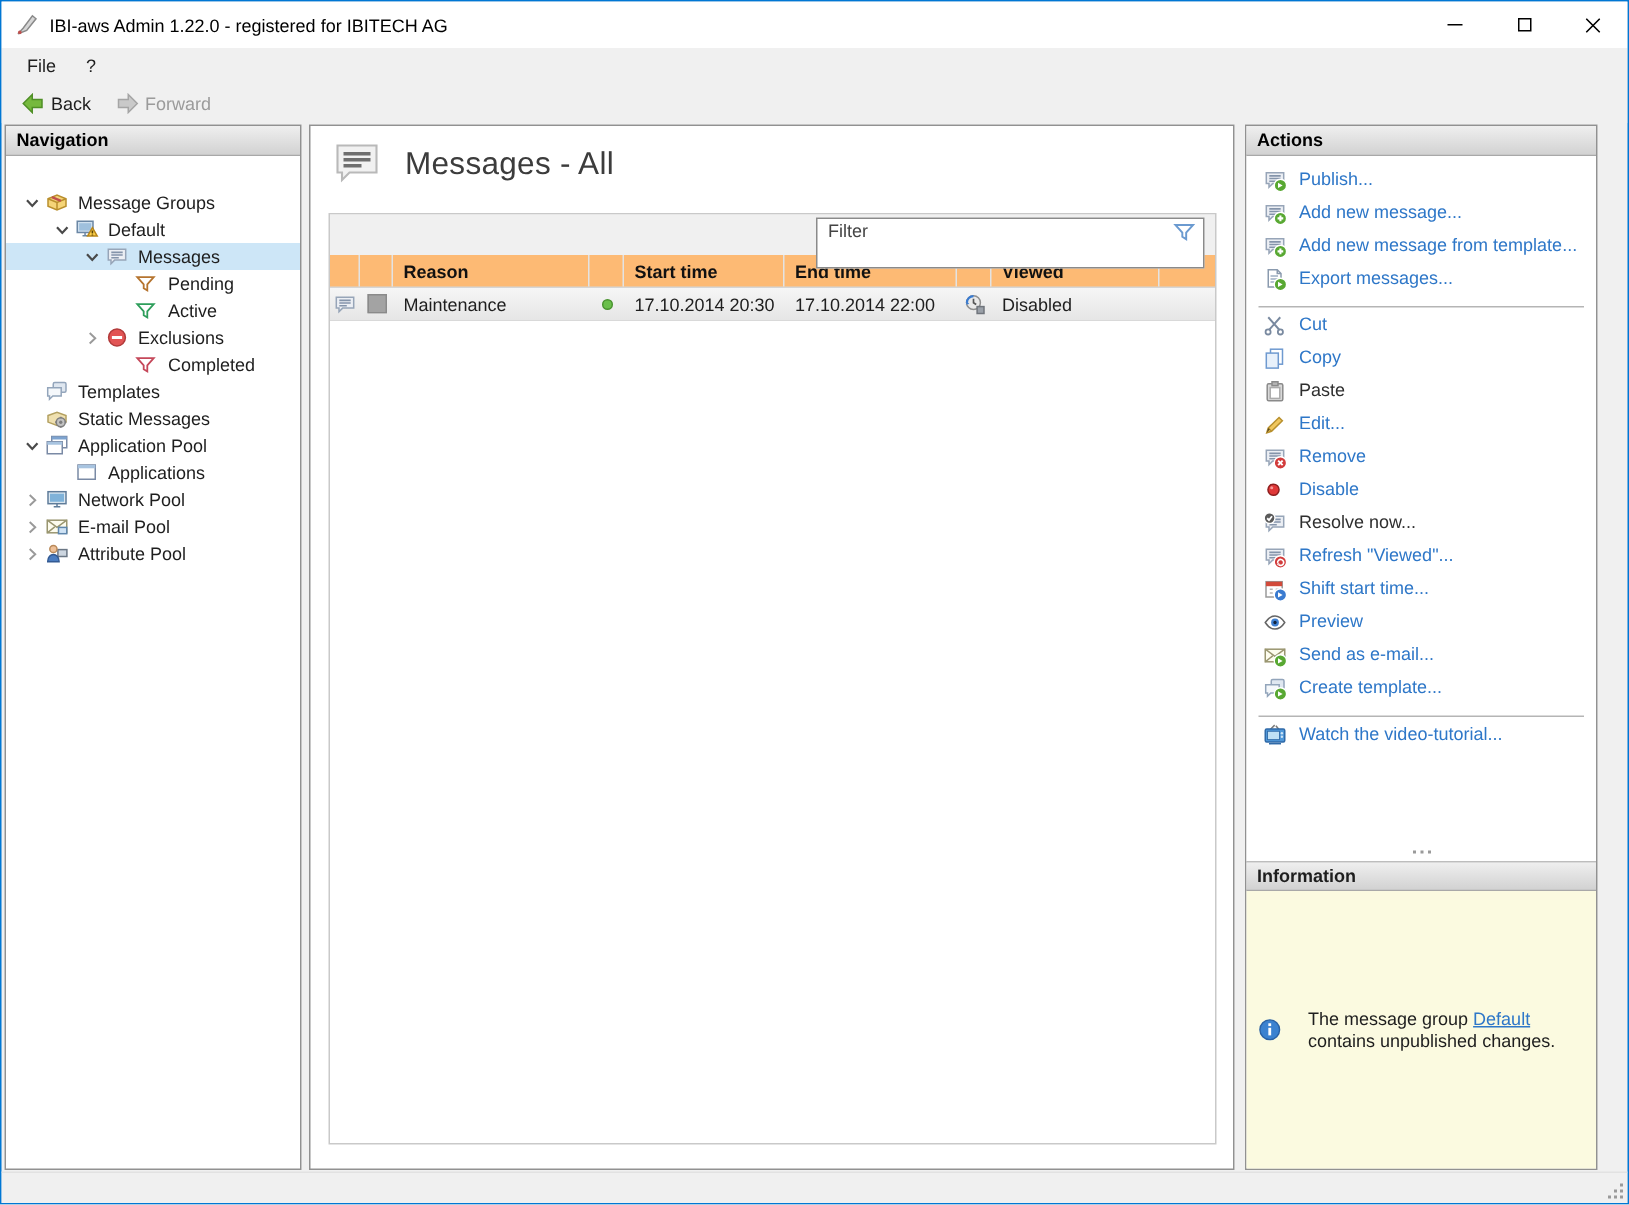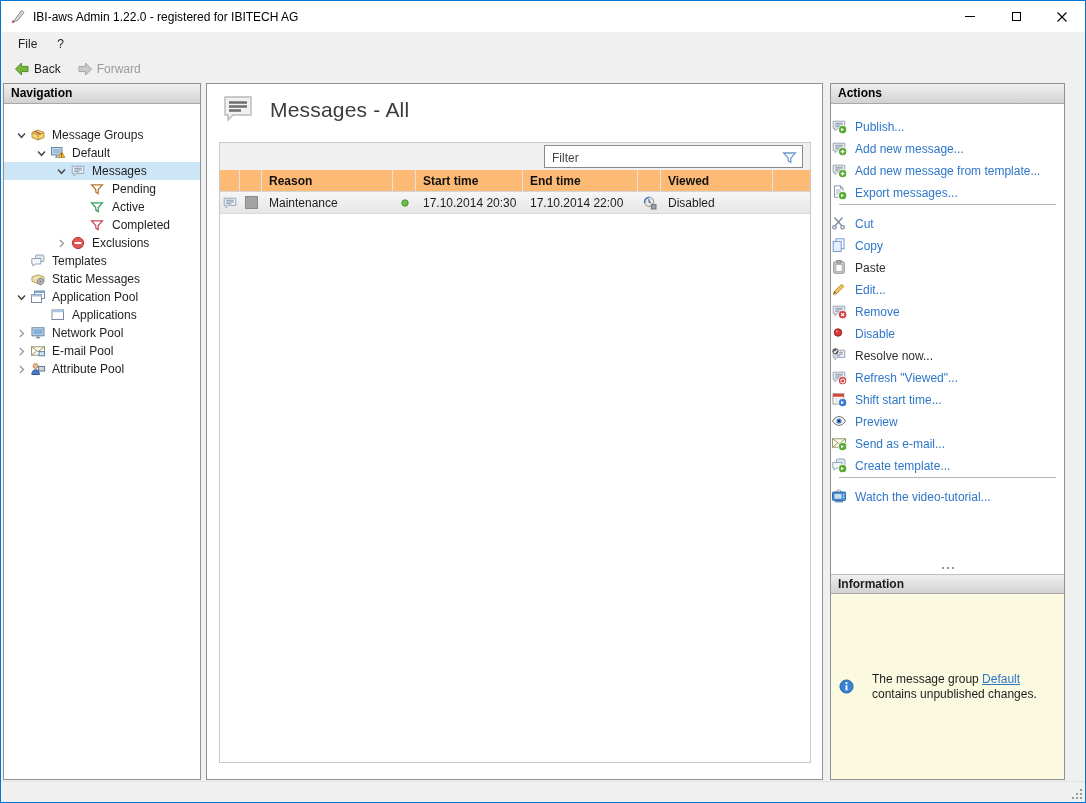--- a/index.html
+++ b/index.html
@@ -40,41 +40,41 @@
   .chev{width:18px;height:14px;display:flex;align-items:center;justify-content:center;flex:none}
   .ticon{width:20px;height:16px;display:flex;align-items:center;flex:none}
   .tlabel{padding-left:2px}
   
   .main-hdr{display:flex;align-items:center;gap:15px;padding:9px 0 0 14px}
   .main-title{font-size:21px;color:#3c3c3c;letter-spacing:.2px}
   .table-wrap{position:absolute;left:12px;top:58px;right:11px;bottom:16px;
     border:1px solid #c9c9c9;background:#fff;overflow:hidden}
   .filter-bar{height:27px;background:#f0f0f0;position:relative}
   .filter-box{position:absolute;right:7px;top:2px;width:259px;height:23px;border:1px solid #8a8a8a;
-    background:#fff;display:flex;align-items:flex-start;padding:4px 5px;gap:4px}
+    background:#fff;display:flex;align-items:flex-end;padding:16px 5px;gap:4px}
   .filter-box input{flex:1;border:none;outline:none;font:12px "Liberation Sans",sans-serif;color:#222;min-width:0}
   .filter-box input::placeholder{color:#444;opacity:1}
   .thead{display:flex;height:22px;background:#fdba74;border-bottom:1px solid #d5d5d5;align-items:stretch}
   .th{display:flex;align-items:center;padding-left:7px;border-right:1px solid #e3e3e3;font-weight:bold;color:#111}
   .trow{display:flex;height:22px;align-items:center;background:linear-gradient(#f6f6f6,#e6e6e6);
     border-bottom:1px solid #d9d9d9}
   .td{display:flex;align-items:center;padding-left:7px;overflow:hidden;white-space:nowrap}
   .c0{width:20px;flex:none;justify-content:center;padding-left:0}
   .c1{width:22px;flex:none;justify-content:center;padding-left:0}
   .c2{width:131px;flex:none}
   .c3{width:23px;flex:none;justify-content:center;padding-left:0}
   .c4{width:107px;flex:none}
   .c5{width:115px;flex:none}
   .c6{width:23px;flex:none;justify-content:center;padding-left:0}
   .c7{width:112px;flex:none}
   .cfill{flex:1;border-right:none!important}
   .gray-square{width:13px;height:13px;background:#a3a3a3;border:1px solid #8a8a8a}
   
   .actions-body{height:458px;background:#fff;padding-top:8px;overflow:hidden}
-  .action-item{display:flex;align-items:flex-end;height:22px;padding-left:0;gap:8px;cursor:pointer}
+  .action-item{display:flex;align-items:flex-start;height:22px;padding-left:11px;gap:8px;cursor:pointer}
   .action-label{color:var(--link-blue)}
   .action-item.disabled .action-label{color:#2f2f2f;cursor:default}
   .action-sep{height:1px;background:#b5b5b5;margin:4px 8px 4px 8px}
   .splitter{height:12px;background:#fff;display:flex;align-items:center;justify-content:center;gap:3px}
   .splitter i{width:2px;height:2px;background:#9a9a9a;display:block}
   .info-hdr{height:20px;line-height:19px;padding:0 7px;font-weight:bold;
     background:linear-gradient(var(--hdr-top),var(--hdr-bot));border-bottom:1px solid #a8a8a8;border-top:1px solid #bdbdbd}
   .info-body{flex:1;background:var(--info-bg);padding:9px 8px;display:flex;gap:18px;align-items:center}
   .info-text{line-height:15px;color:#1e1e1e}
   .info-link{color:var(--link-blue);text-decoration:underline;cursor:pointer}
@@ -346,42 +346,42 @@
       <div class="tree-row lvl3">
         <span class="chev"></span>
         <span class="ticon">
             <svg width="14" height="14" style="color:#2e9e5b">
               <use href="#sym-funnel"></use>
             </svg>
           </span>
         <span class="tlabel">Active</span>
       </div>
 
+      <div class="tree-row lvl2">
+        <span class="chev">
+            <svg width="11" height="11">
+              <use href="#sym-chev-right"></use>
+            </svg>
+          </span>
+        <span class="ticon">
+            <svg width="16" height="16">
+              <use href="#sym-no-entry"></use>
+            </svg>
+          </span>
+        <span class="tlabel">Exclusions</span>
+      </div>
+
       <div class="tree-row lvl3">
         <span class="chev"></span>
         <span class="ticon">
             <svg width="14" height="14" style="color:#c5485a">
               <use href="#sym-funnel"></use>
             </svg>
           </span>
         <span class="tlabel">Completed</span>
-      </div>
-
-      <div class="tree-row lvl2">
-        <span class="chev">
-            <svg width="11" height="11">
-              <use href="#sym-chev-right"></use>
-            </svg>
-          </span>
-        <span class="ticon">
-            <svg width="16" height="16">
-              <use href="#sym-no-entry"></use>
-            </svg>
-          </span>
-        <span class="tlabel">Exclusions</span>
       </div>
 
       <div class="tree-row lvl0">
         <span class="chev"></span>
         <span class="ticon">
             <svg width="16" height="16">
               <use href="#sym-templates"></use>
             </svg>
           </span>
         <span class="tlabel">Templates</span>

